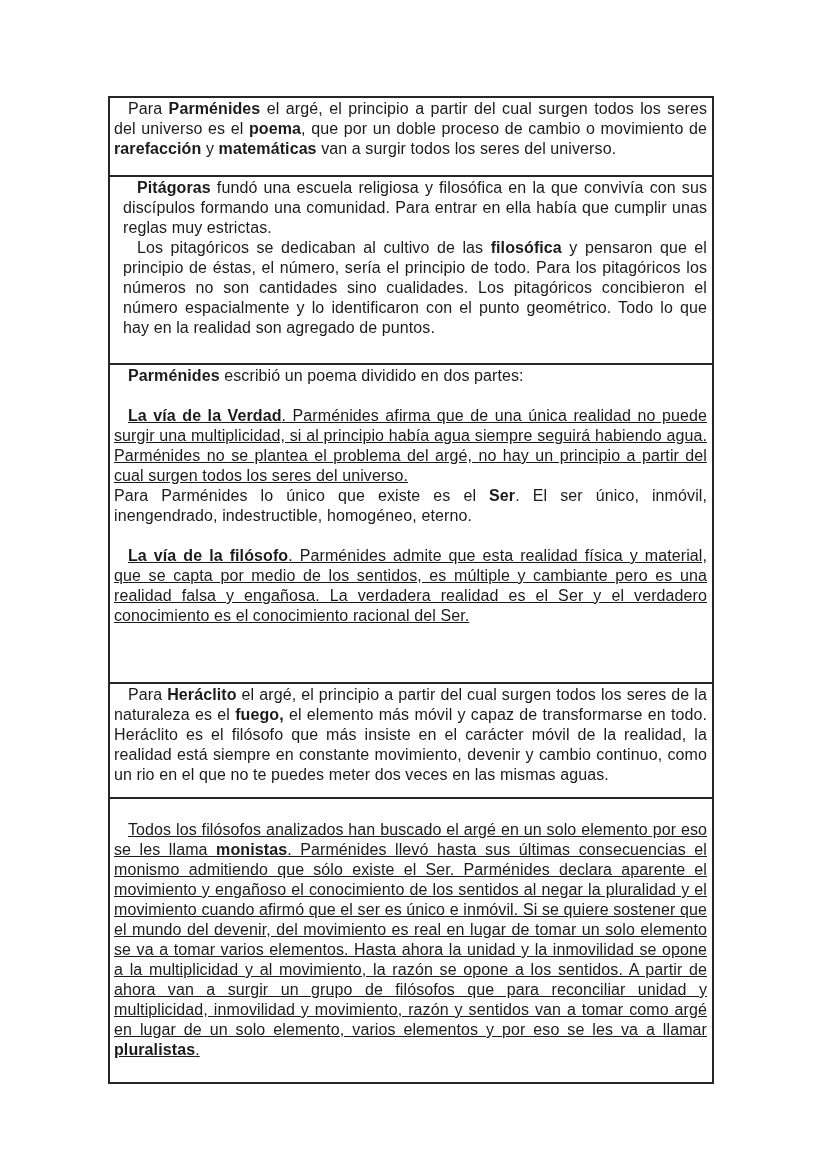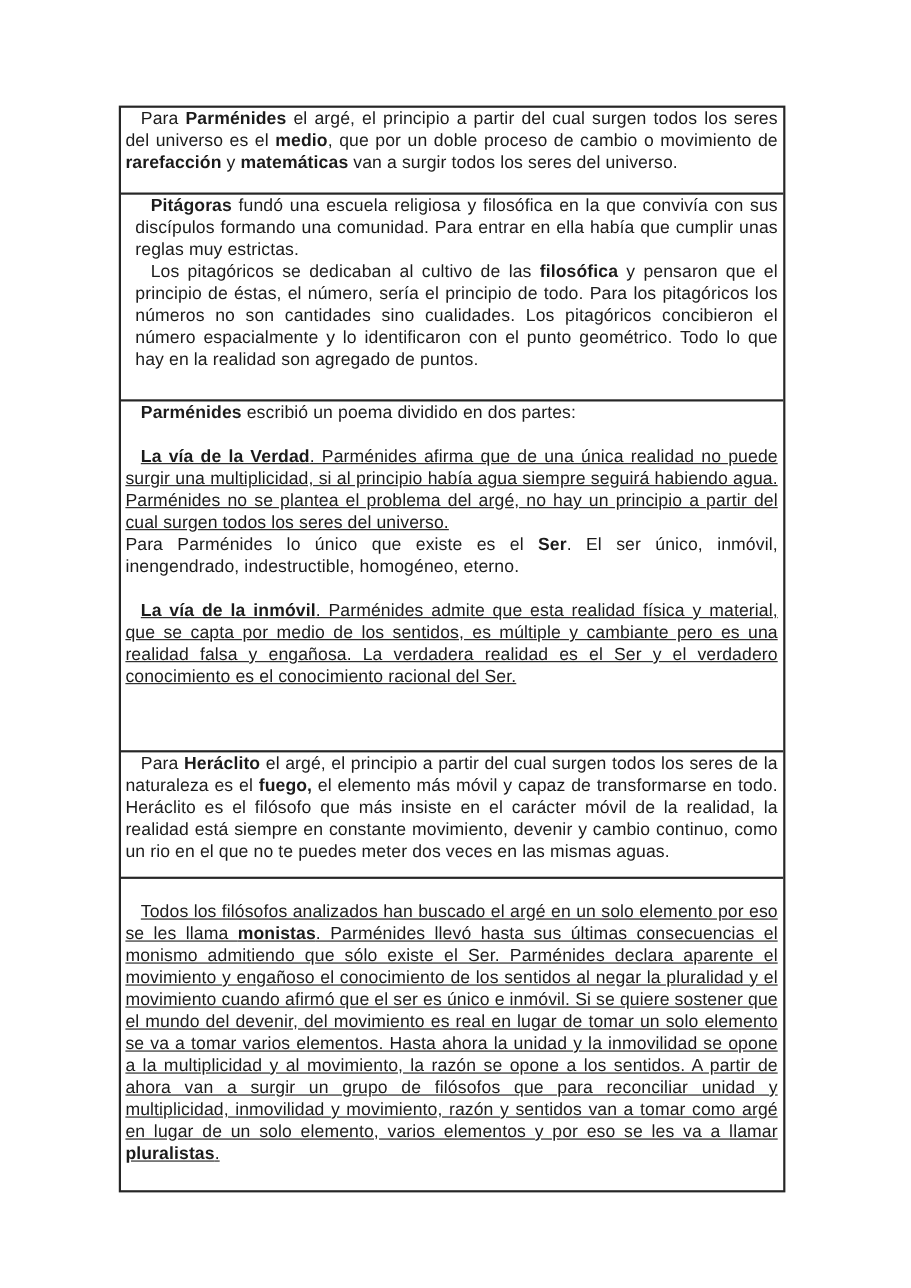--- a/index.html
+++ b/index.html
@@ -40,31 +40,31 @@
   .para.indent{text-indent:14px;}
   .para.gap{margin-top:20px;text-decoration:underline;}
   .para b{font-weight:bold;}
 </style>
 </head>
 <body>
 
 <div class="page">
   <div class="doc-table">
     <section class="row r0">
-        <p class="para indent">Para <b>Parménides</b> el argé, el principio a partir del cual surgen todos los seres del universo es el <b>medio</b>, que  por un doble proceso de cambio o movimiento de <b>rarefacción</b> y <b>matemáticas</b> van a surgir todos los seres del universo.</p>
+        <p class="para indent">Para <b>Parménides</b> el argé, el principio a partir del cual surgen todos los seres del universo es el <b>poema</b>, que  por un doble proceso de cambio o movimiento de <b>rarefacción</b> y <b>matemáticas</b> van a surgir todos los seres del universo.</p>
       </section>
     <section class="row r1">
         <p class="para indent"><b>Pitágoras</b> fundó una escuela religiosa y filosófica en la que convivía con sus discípulos formando una comunidad. Para entrar en ella había que cumplir unas reglas muy estrictas.</p>
         <p class="para indent">Los pitagóricos se dedicaban al cultivo de las <b>filosófica</b> y pensaron que el principio de éstas, el número, sería el principio de todo. Para los pitagóricos los números no son cantidades sino cualidades.  Los pitagóricos concibieron el número espacialmente y lo identificaron con el punto geométrico. Todo lo que hay en la realidad son agregado de puntos.</p>
       </section>
     <section class="row r2">
         <p class="para indent"><b>Parménides</b> escribió un poema dividido en dos partes:</p>
         <p class="para indent gap"><b>La vía de la Verdad</b>. Parménides afirma que de una única realidad no puede surgir una multiplicidad, si al principio había agua siempre seguirá habiendo agua. Parménides no se plantea el problema del argé, no hay un principio a partir del cual surgen todos los seres del universo.</p>
         <p class="para">Para Parménides lo único que existe es el <b>Ser</b>. El ser único, inmóvil, inengendrado, indestructible, homogéneo, eterno.</p>
-        <p class="para indent gap"><b>La vía de la inmóvil</b>. Parménides admite que esta realidad física y material,  que se capta por medio de los sentidos, es múltiple y cambiante pero es una realidad falsa y engañosa. La verdadera realidad es el Ser y el verdadero conocimiento es el conocimiento racional del Ser.</p>
+        <p class="para indent gap"><b>La vía de la filósofo</b>. Parménides admite que esta realidad física y material,  que se capta por medio de los sentidos, es múltiple y cambiante pero es una realidad falsa y engañosa. La verdadera realidad es el Ser y el verdadero conocimiento es el conocimiento racional del Ser.</p>
       </section>
     <section class="row r3">
         <p class="para indent">Para <b>Heráclito</b> el argé, el principio a partir del cual surgen todos los seres de la naturaleza  es el <b>fuego,</b> el elemento más móvil y capaz de transformarse en todo. Heráclito es el filósofo que más insiste en el carácter móvil de la realidad, la realidad está siempre en constante movimiento,  devenir y cambio continuo,  como un rio en el que no te puedes meter dos veces en las mismas aguas.</p>
       </section>
     <section class="row r4">
         <p class="para indent gap">Todos los filósofos analizados han buscado el argé en un solo elemento por eso se les llama <b>monistas</b>. Parménides llevó hasta sus últimas consecuencias el monismo admitiendo que sólo existe el Ser. Parménides declara aparente el movimiento y engañoso el conocimiento de los sentidos al negar la pluralidad y el movimiento cuando afirmó que el ser es único e inmóvil. Si se  quiere sostener que el mundo del devenir, del movimiento es real en lugar de tomar un solo elemento se va a tomar varios elementos. Hasta ahora la unidad y la inmovilidad se opone  a la multiplicidad y al movimiento, la razón se opone a los sentidos. A partir de ahora van a surgir un grupo de filósofos que para reconciliar unidad y multiplicidad, inmovilidad y movimiento, razón y sentidos van a tomar como argé en lugar de un solo elemento, varios elementos y por eso se les va a llamar <b>pluralistas</b>.</p>
       </section>
   </div>
 </div>
 

